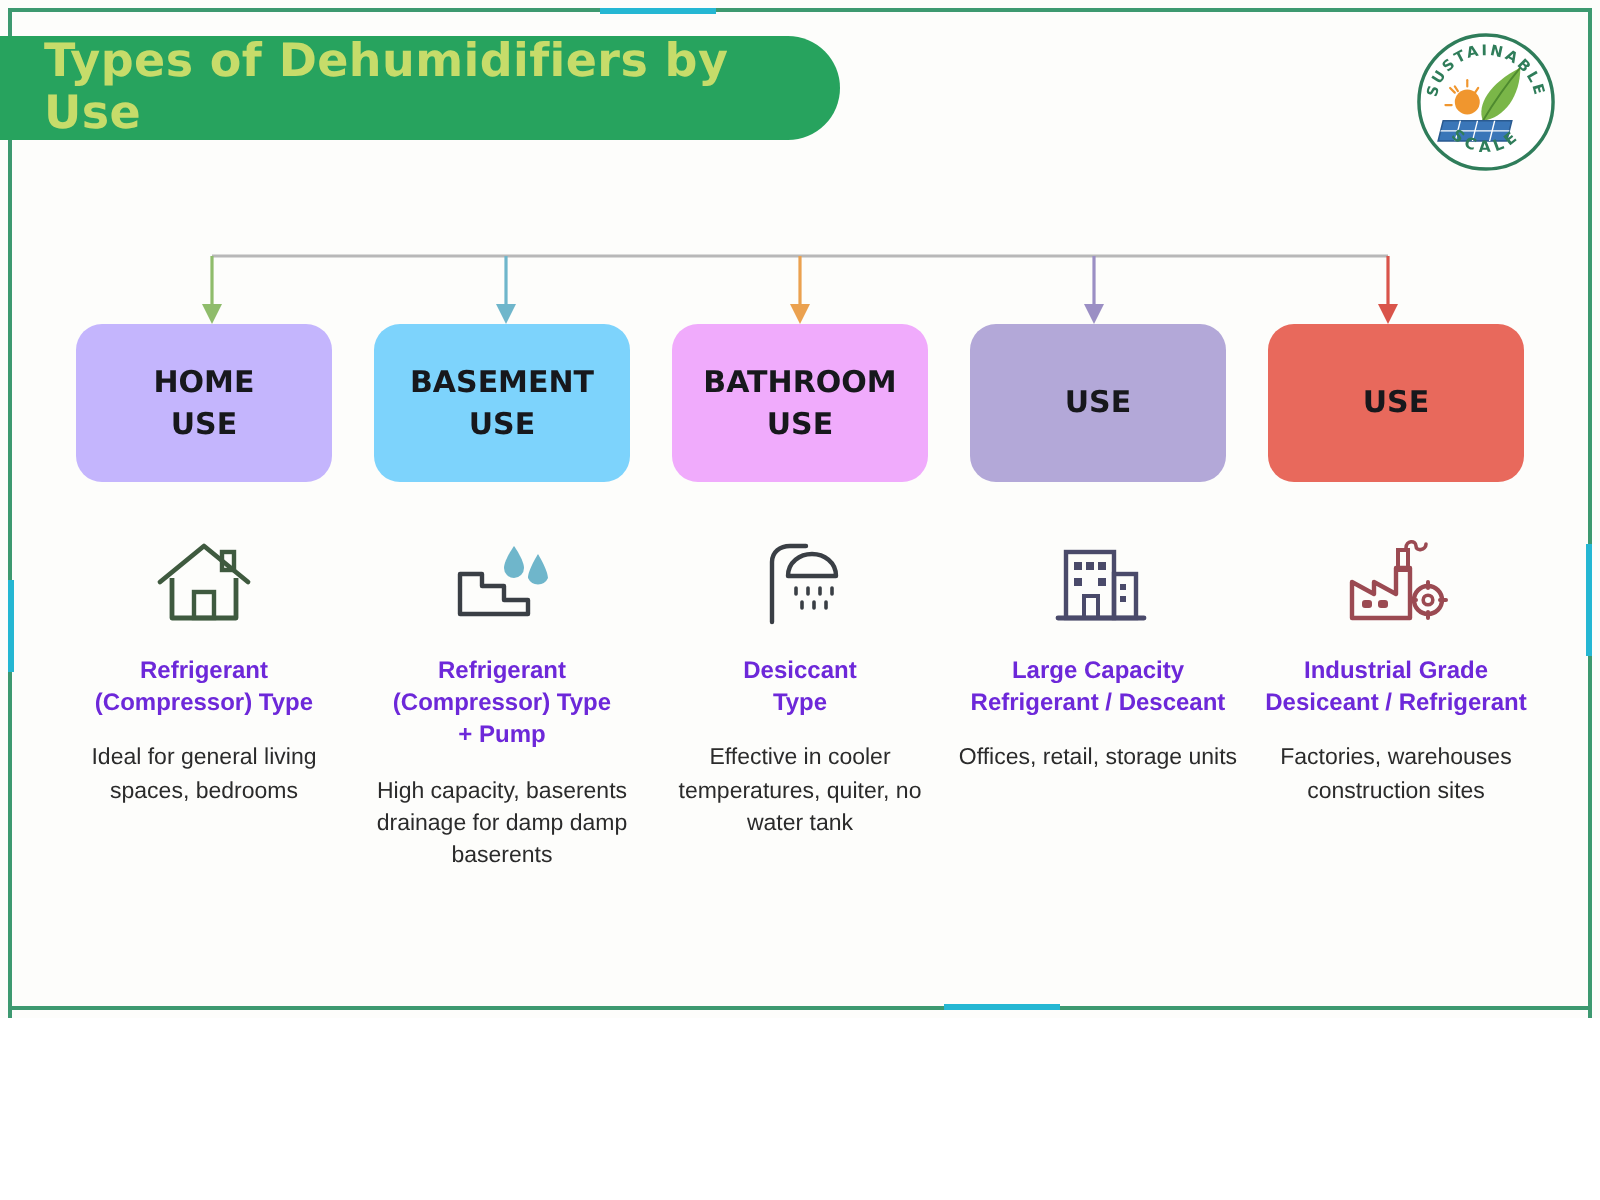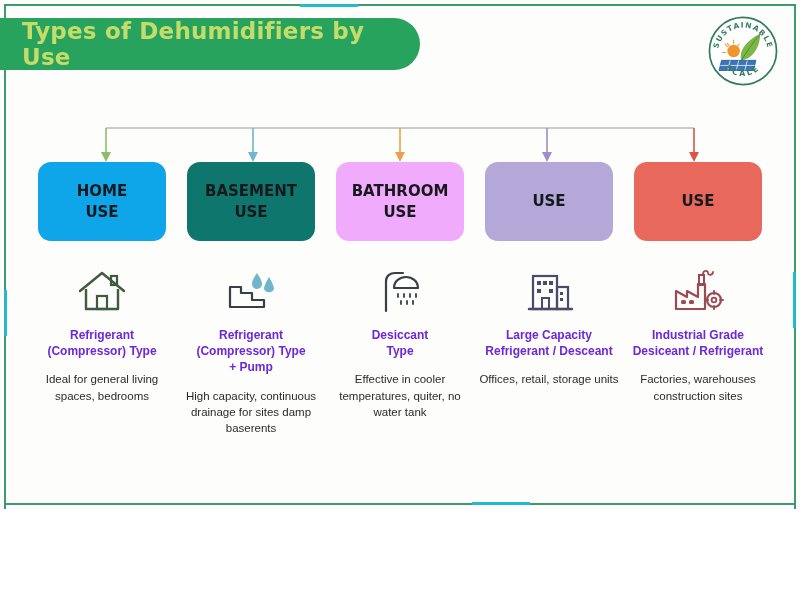--- a/index.html
+++ b/index.html
@@ -213,57 +213,57 @@
       <g>
         <line x1="694" y1="10" x2="694" y2="36" stroke="#d9544a" stroke-width="1.6"></line>
         <polygon points="694,44 689,34 699,34" fill="#d9544a"></polygon>
       </g>
     </svg>
   </div>
 
   <div id="columns">
 
     <div class="column">
-      <div class="use-card" style="background:#0ea5e9">
+      <div class="use-card" style="background:#c4b5fd">
         <span class="line">HOME</span>
         <span class="line">USE</span>
       </div>
       <div class="col-icon">
         <svg width="54" height="48" viewBox="0 0 54 48">
           <path d="M5 24 L27 6 L49 24" fill="none" stroke="#3f5a3f" stroke-width="2.4" stroke-linejoin="round" stroke-linecap="round"></path>
           <path d="M11 22 L11 42 L43 42 L43 22" fill="none" stroke="#3f5a3f" stroke-width="2.4" stroke-linejoin="round"></path>
           <rect x="22" y="29" width="10" height="13" fill="none" stroke="#3f5a3f" stroke-width="2.2"></rect>
           <rect x="36" y="9" width="6" height="9" fill="none" stroke="#3f5a3f" stroke-width="2.2"></rect>
         </svg>
       </div>
       <div class="col-type">
         <div>Refrigerant</div>
         <div>(Compressor) Type</div>
       </div>
       <div class="col-desc">Ideal for general living spaces, bedrooms</div>
     </div>
 
     <div class="column">
-      <div class="use-card" style="background:#0f766e">
+      <div class="use-card" style="background:#7dd3fc">
         <span class="line">BASEMENT</span>
         <span class="line">USE</span>
       </div>
       <div class="col-icon">
         <svg width="54" height="48" viewBox="0 0 54 48">
           <path d="M6 20 L6 40 L40 40 L40 33 L28 33 L28 26 L17 26 L17 20 Z" fill="none" stroke="#3a3f45" stroke-width="2.2" stroke-linejoin="round"></path>
           <path d="M33 6 C33 6 28 13 28 17 A5 5 0 0 0 38 17 C38 13 33 6 33 6 Z" fill="#6fb6cb"></path>
           <path d="M45 10 C45 10 40 18 40 22 A5.5 5.5 0 0 0 50 22 C50 18 45 10 45 10 Z" fill="#6fb6cb"></path>
         </svg>
       </div>
       <div class="col-type">
         <div>Refrigerant</div>
         <div>(Compressor) Type</div>
         <div>+ Pump</div>
       </div>
-      <div class="col-desc">High capacity, continuous drainage for sites damp baserents</div>
+      <div class="col-desc">High capacity, baserents drainage for damp damp baserents</div>
     </div>
 
     <div class="column">
       <div class="use-card" style="background:#f0abfc">
         <span class="line">BATHROOM</span>
         <span class="line">USE</span>
       </div>
       <div class="col-icon">
         <svg width="54" height="48" viewBox="0 0 54 48">
           <path d="M13 44 L13 14 C13 9 17 6 22 6 L30 6" fill="none" stroke="#3a3f45" stroke-width="2.2" stroke-linecap="round"></path>

